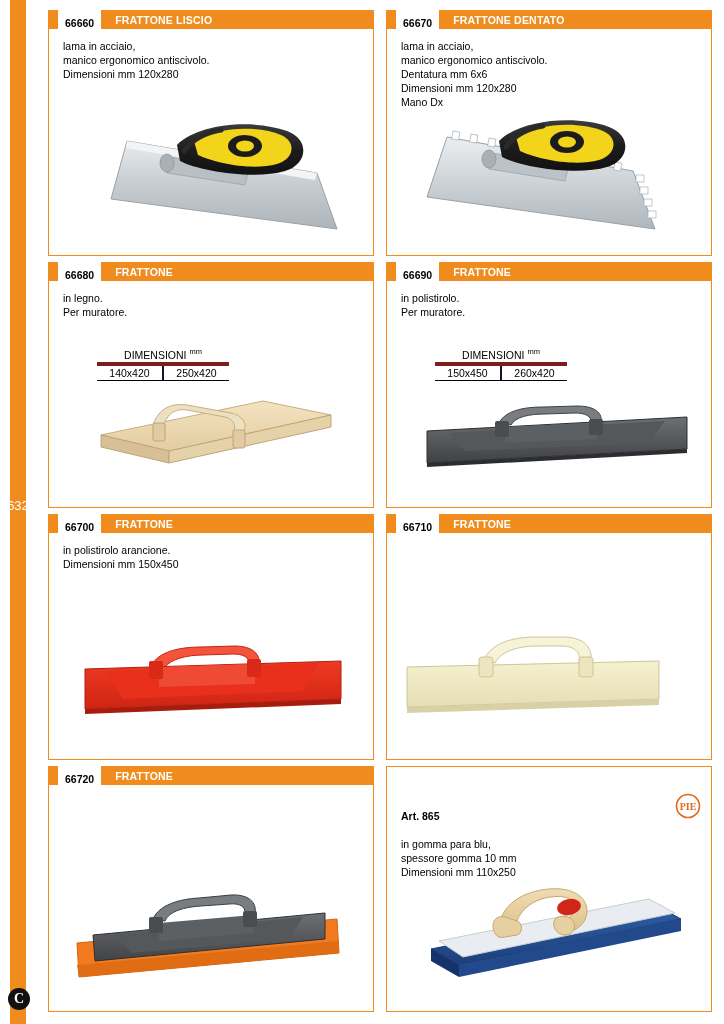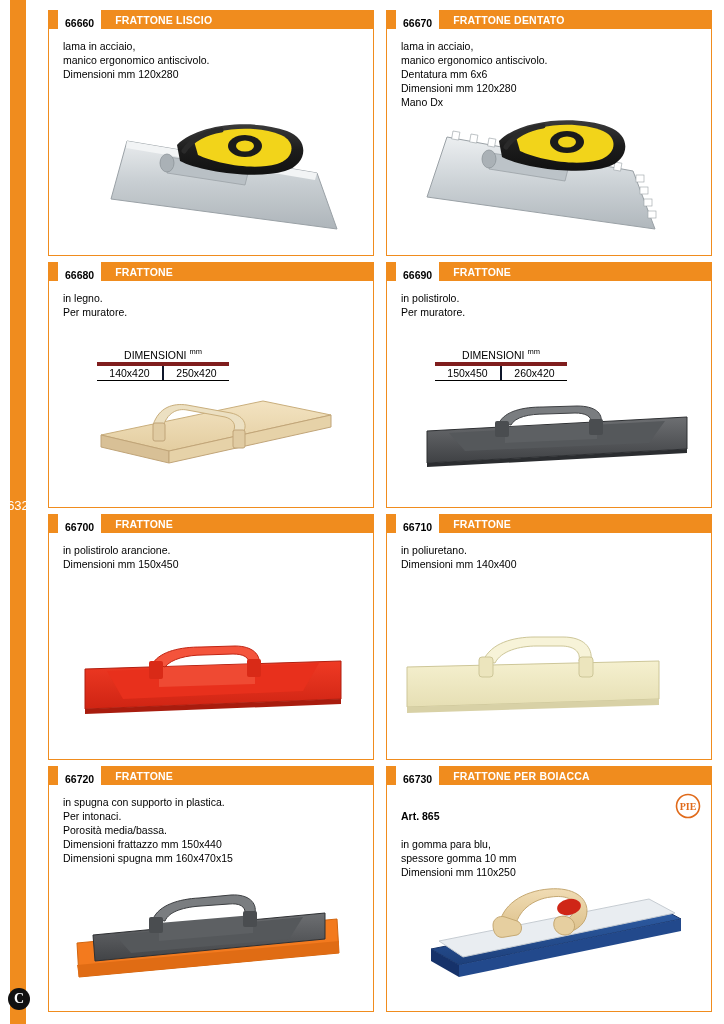--- a/index.html
+++ b/index.html
@@ -333,22 +333,20 @@
       </div>
     </div>
   </div>
 
   <div class="cell">
     <div class="card">
       <div class="hdr">
         <span class="code">66710</span>
         <span class="title">FRATTONE</span>
       </div>
-      <div class="desc">in poliuretano.
-Dimensioni mm 140x400</div>
       <div class="prod">
         <svg width="326" height="150" viewBox="0 0 326 150">
           <defs>
             <linearGradient id="cream1" x1="0" y1="0" x2="0" y2="1">
               <stop offset="0" stop-color="#f5f0cf"></stop>
               <stop offset="1" stop-color="#e6dfb4"></stop>
             </linearGradient>
           </defs>
           <polygon points="20,62 272,56 272,94 20,102" fill="url(#cream1)" stroke="#cdc698" stroke-width="1"></polygon>
           <polygon points="20,102 272,94 272,100 20,108" fill="#d8d1a6"></polygon>
@@ -359,25 +357,20 @@
       </div>
     </div>
   </div>
 
   <div class="cell">
     <div class="card">
       <div class="hdr">
         <span class="code">66720</span>
         <span class="title">FRATTONE</span>
       </div>
-      <div class="desc">in spugna con supporto in plastica.
-Per intonaci.
-Porosità media/bassa.
-Dimensioni frattazzo mm 150x440
-Dimensioni spugna   mm 160x470x15</div>
       <div class="prod">
         <svg width="326" height="150" viewBox="0 0 326 150">
           <defs>
             <linearGradient id="grey2" x1="0" y1="0" x2="0" y2="1">
               <stop offset="0" stop-color="#6d6f72"></stop>
               <stop offset="1" stop-color="#414346"></stop>
             </linearGradient>
           </defs>
 
           <polygon points="28,86 288,62 290,96 30,120" fill="#f37a1e" stroke="#d2650f" stroke-width="1"></polygon>
@@ -390,24 +383,20 @@
           <path d="M104,62 C110,48 130,42 150,41 L182,38 C200,37 208,46 206,56 L196,57 C197,49 190,46 180,47 L152,49 C136,50 120,54 116,64 Z" fill="#7a7d80" stroke="#3b3d40" stroke-width="1"></path>
           <rect x="100" y="60" width="14" height="16" rx="2" fill="#4a4d50"></rect>
           <rect x="194" y="54" width="14" height="16" rx="2" fill="#4a4d50"></rect>
         </svg>
       </div>
     </div>
   </div>
 
   <div class="cell">
     <div class="card">
-      <div class="hdr">
-        <span class="code">66730</span>
-        <span class="title">FRATTONE PER BOIACCA</span>
-      </div>
       <div class="desc">
         <b>Art. 865</b><br>
         <span>in gomma para blu,
 spessore gomma 10 mm
 Dimensioni mm 110x250</span>
       </div>
       <div class="brandmark">
         <svg width="26" height="26" viewBox="0 0 26 26">
           <circle cx="13" cy="13" r="11.5" fill="none" stroke="#e06a1a" stroke-width="1.6"></circle>
           <text x="13" y="17" text-anchor="middle" font-family="Liberation Serif, serif" font-size="10" font-weight="bold" fill="#e06a1a">PIE</text>

